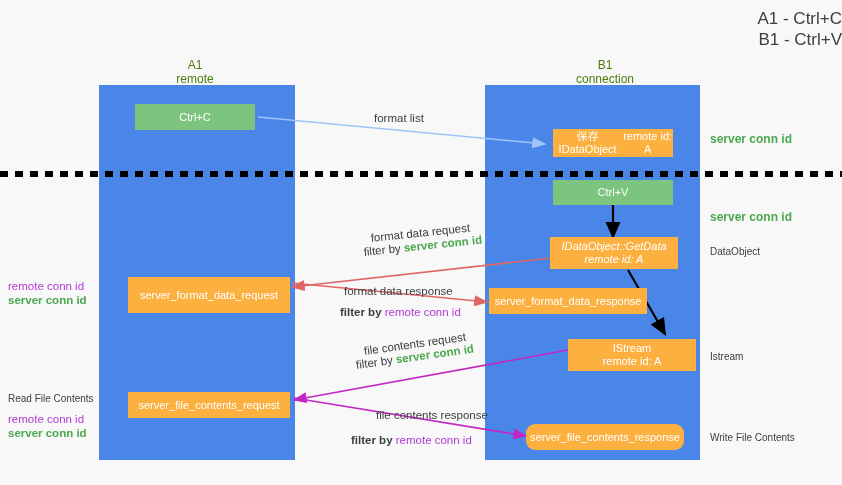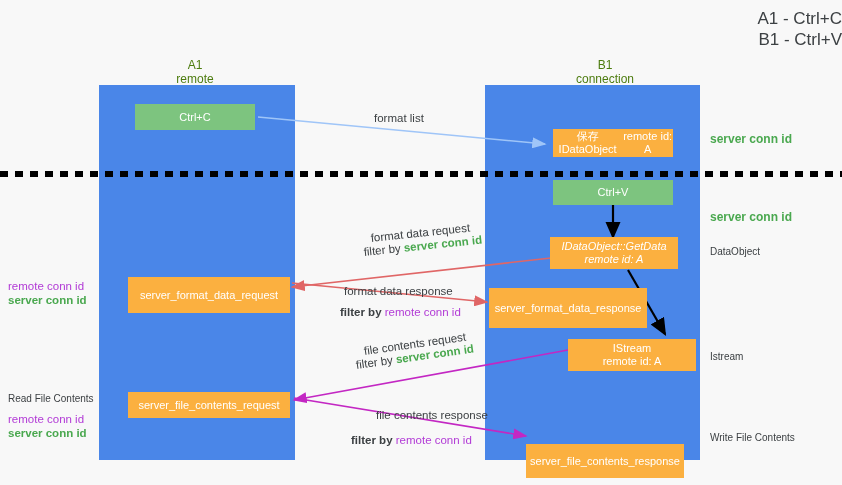--- a/index.html
+++ b/index.html
@@ -116,34 +116,34 @@
 
   <div class="box orange" style="left:550px;top:237px;width:128px;height:32px;flex-direction:column;font-style:italic;">
     <span>IDataObject::GetData</span>
     <span>remote id: A</span>
   </div>
 
   <div class="box orange" style="left:128px;top:277px;width:162px;height:36px;">
     <span>server_format_data_request</span>
   </div>
 
-  <div class="box orange" style="left:489px;top:288px;width:158px;height:40px;">
+  <div class="box orange" style="left:489px;top:288px;width:158px;height:26px;">
     <span>server_format_data_response</span>
   </div>
 
   <div class="box orange" style="left:568px;top:339px;width:128px;height:32px;flex-direction:column;">
     <span>IStream</span>
     <span>remote id: A</span>
   </div>
 
   <div class="box orange" style="left:128px;top:392px;width:162px;height:26px;">
     <span>server_file_contents_request</span>
   </div>
 
-  <div class="box orange" style="left:526px;top:444px;width:158px;height:34px;">
+  <div class="box orange" style="left:526px;top:424px;width:158px;height:26px;border-radius:9px;">
     <span>server_file_contents_response</span>
   </div>
 
   <div class="lbl" style="left:374px;top:111px;">format list</div>
 
   <div class="lbl rot" style="left:370px;top:231px;transform:rotate(-6deg);">format data request</div>
   <div class="lbl rot" style="left:363px;top:245px;transform:rotate(-6deg);">
     <span>filter by </span><span class="green-t">server conn id</span>
   </div>
 

